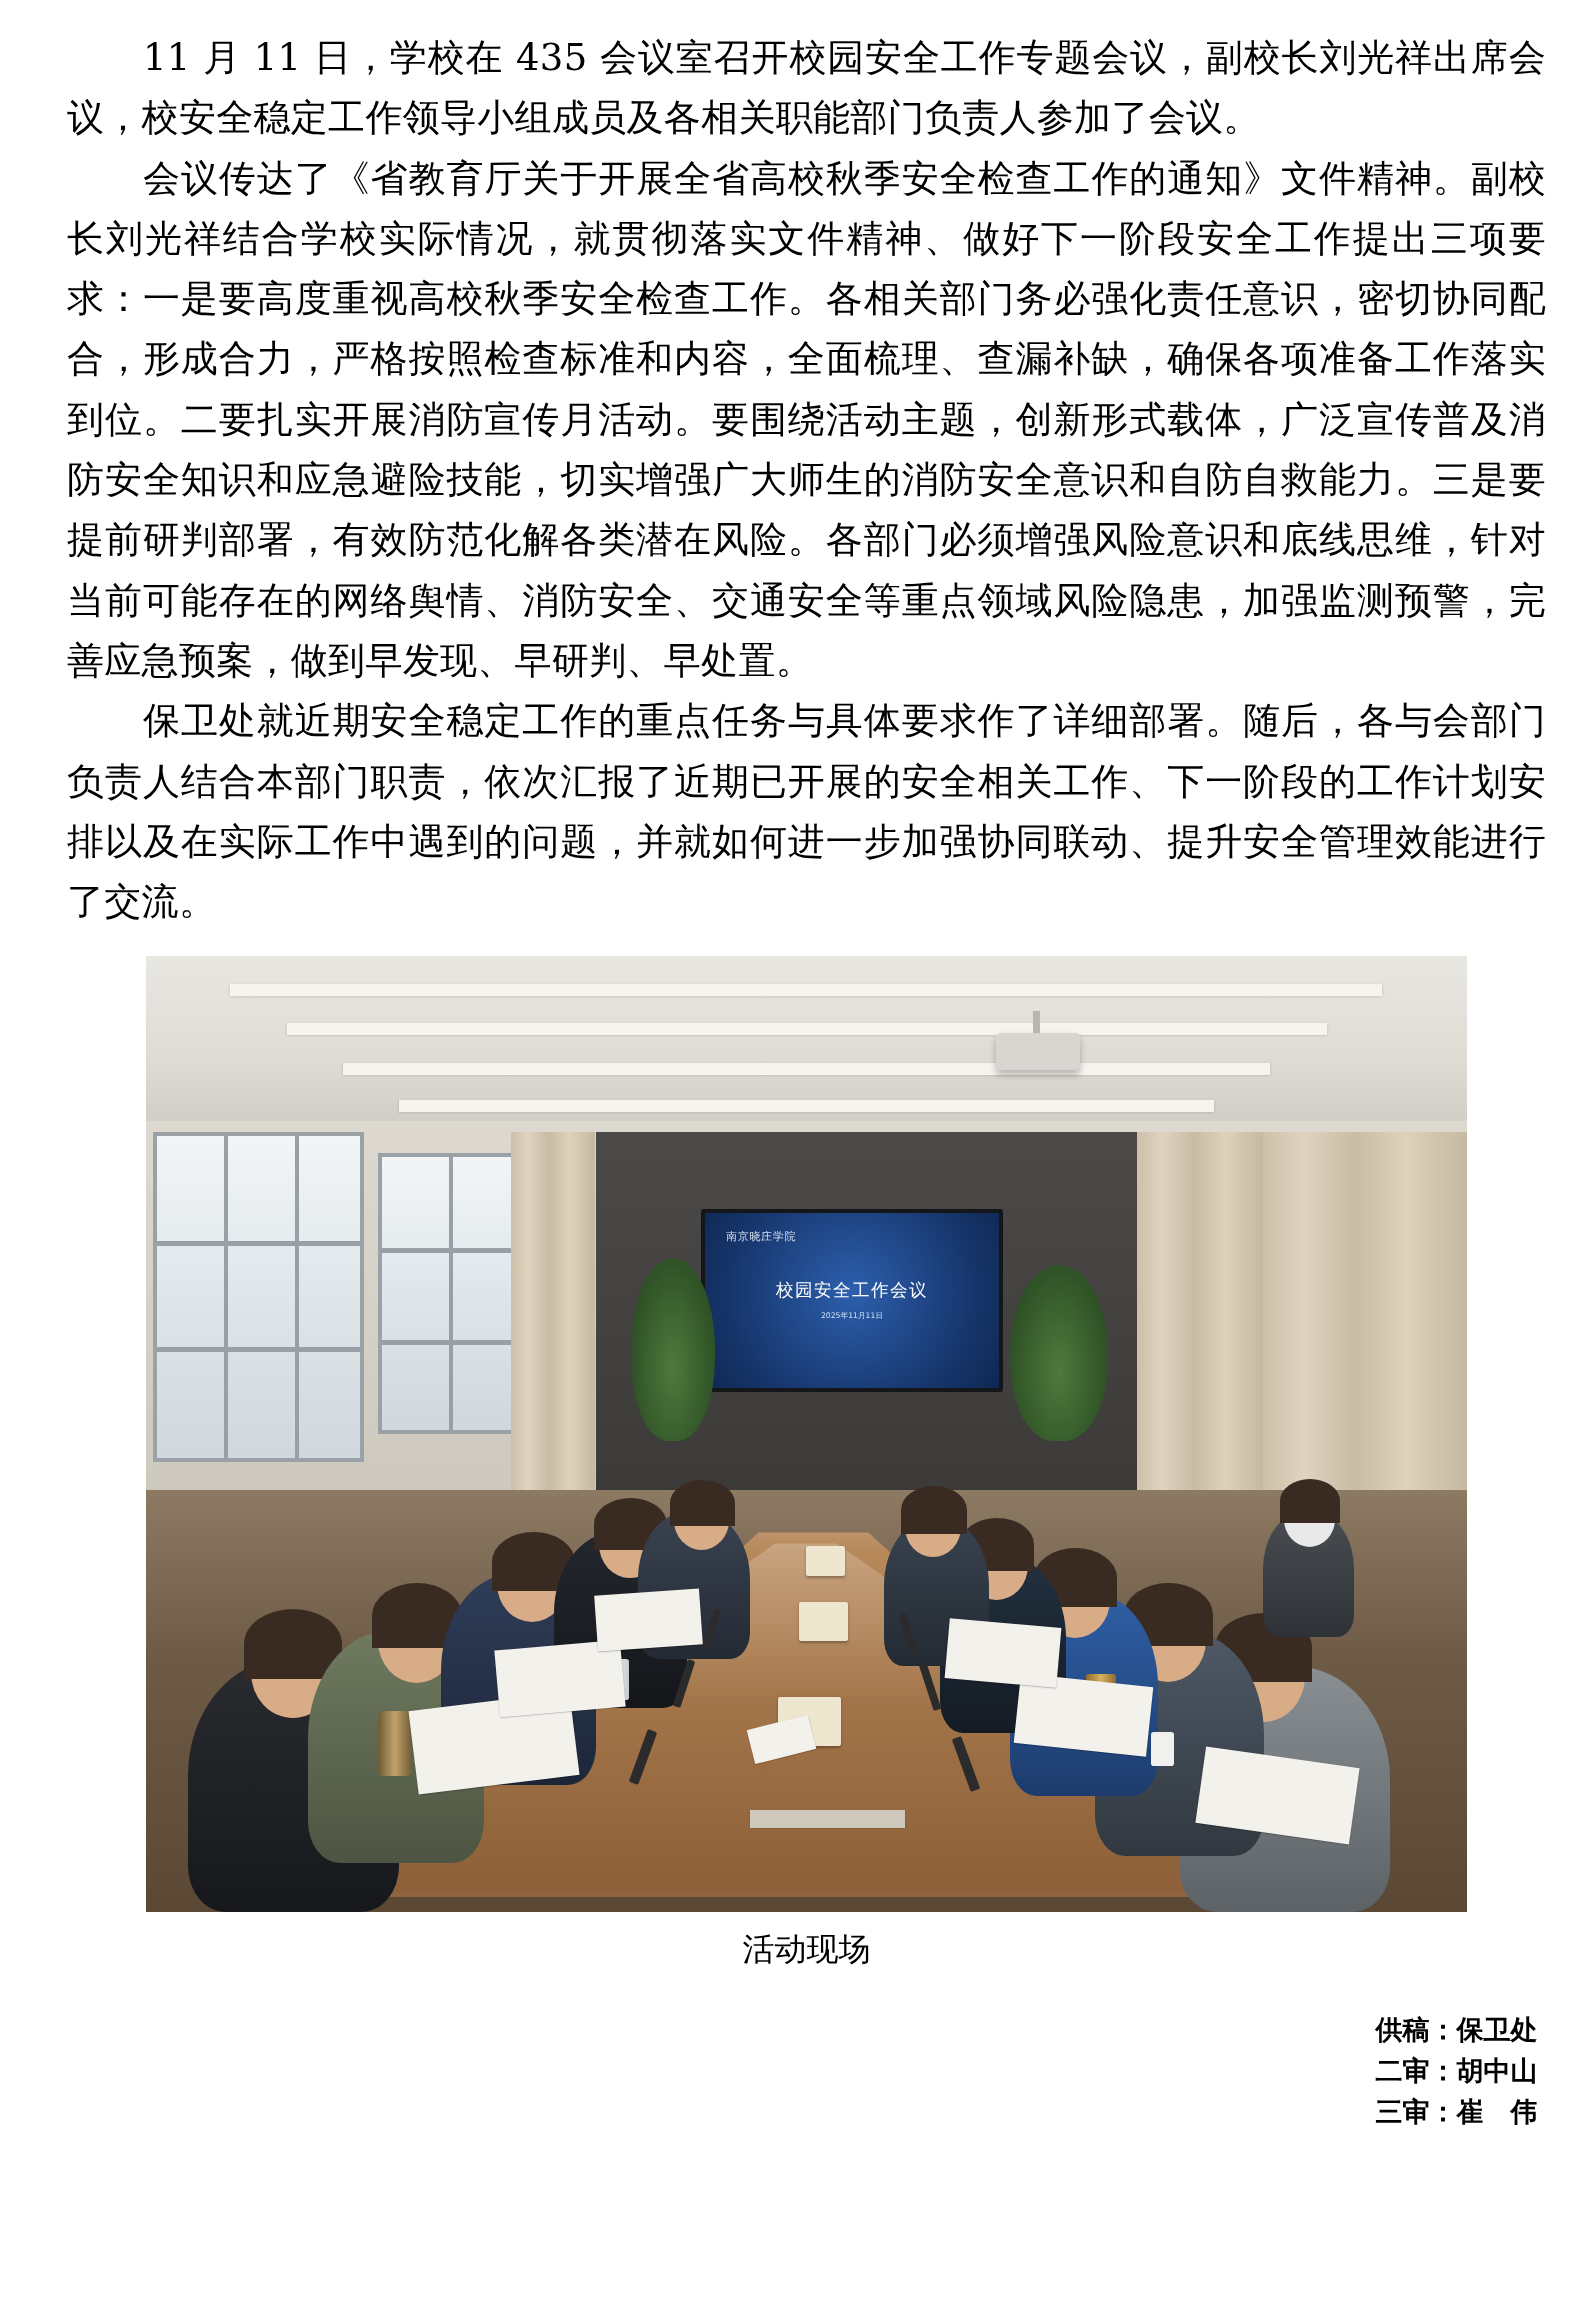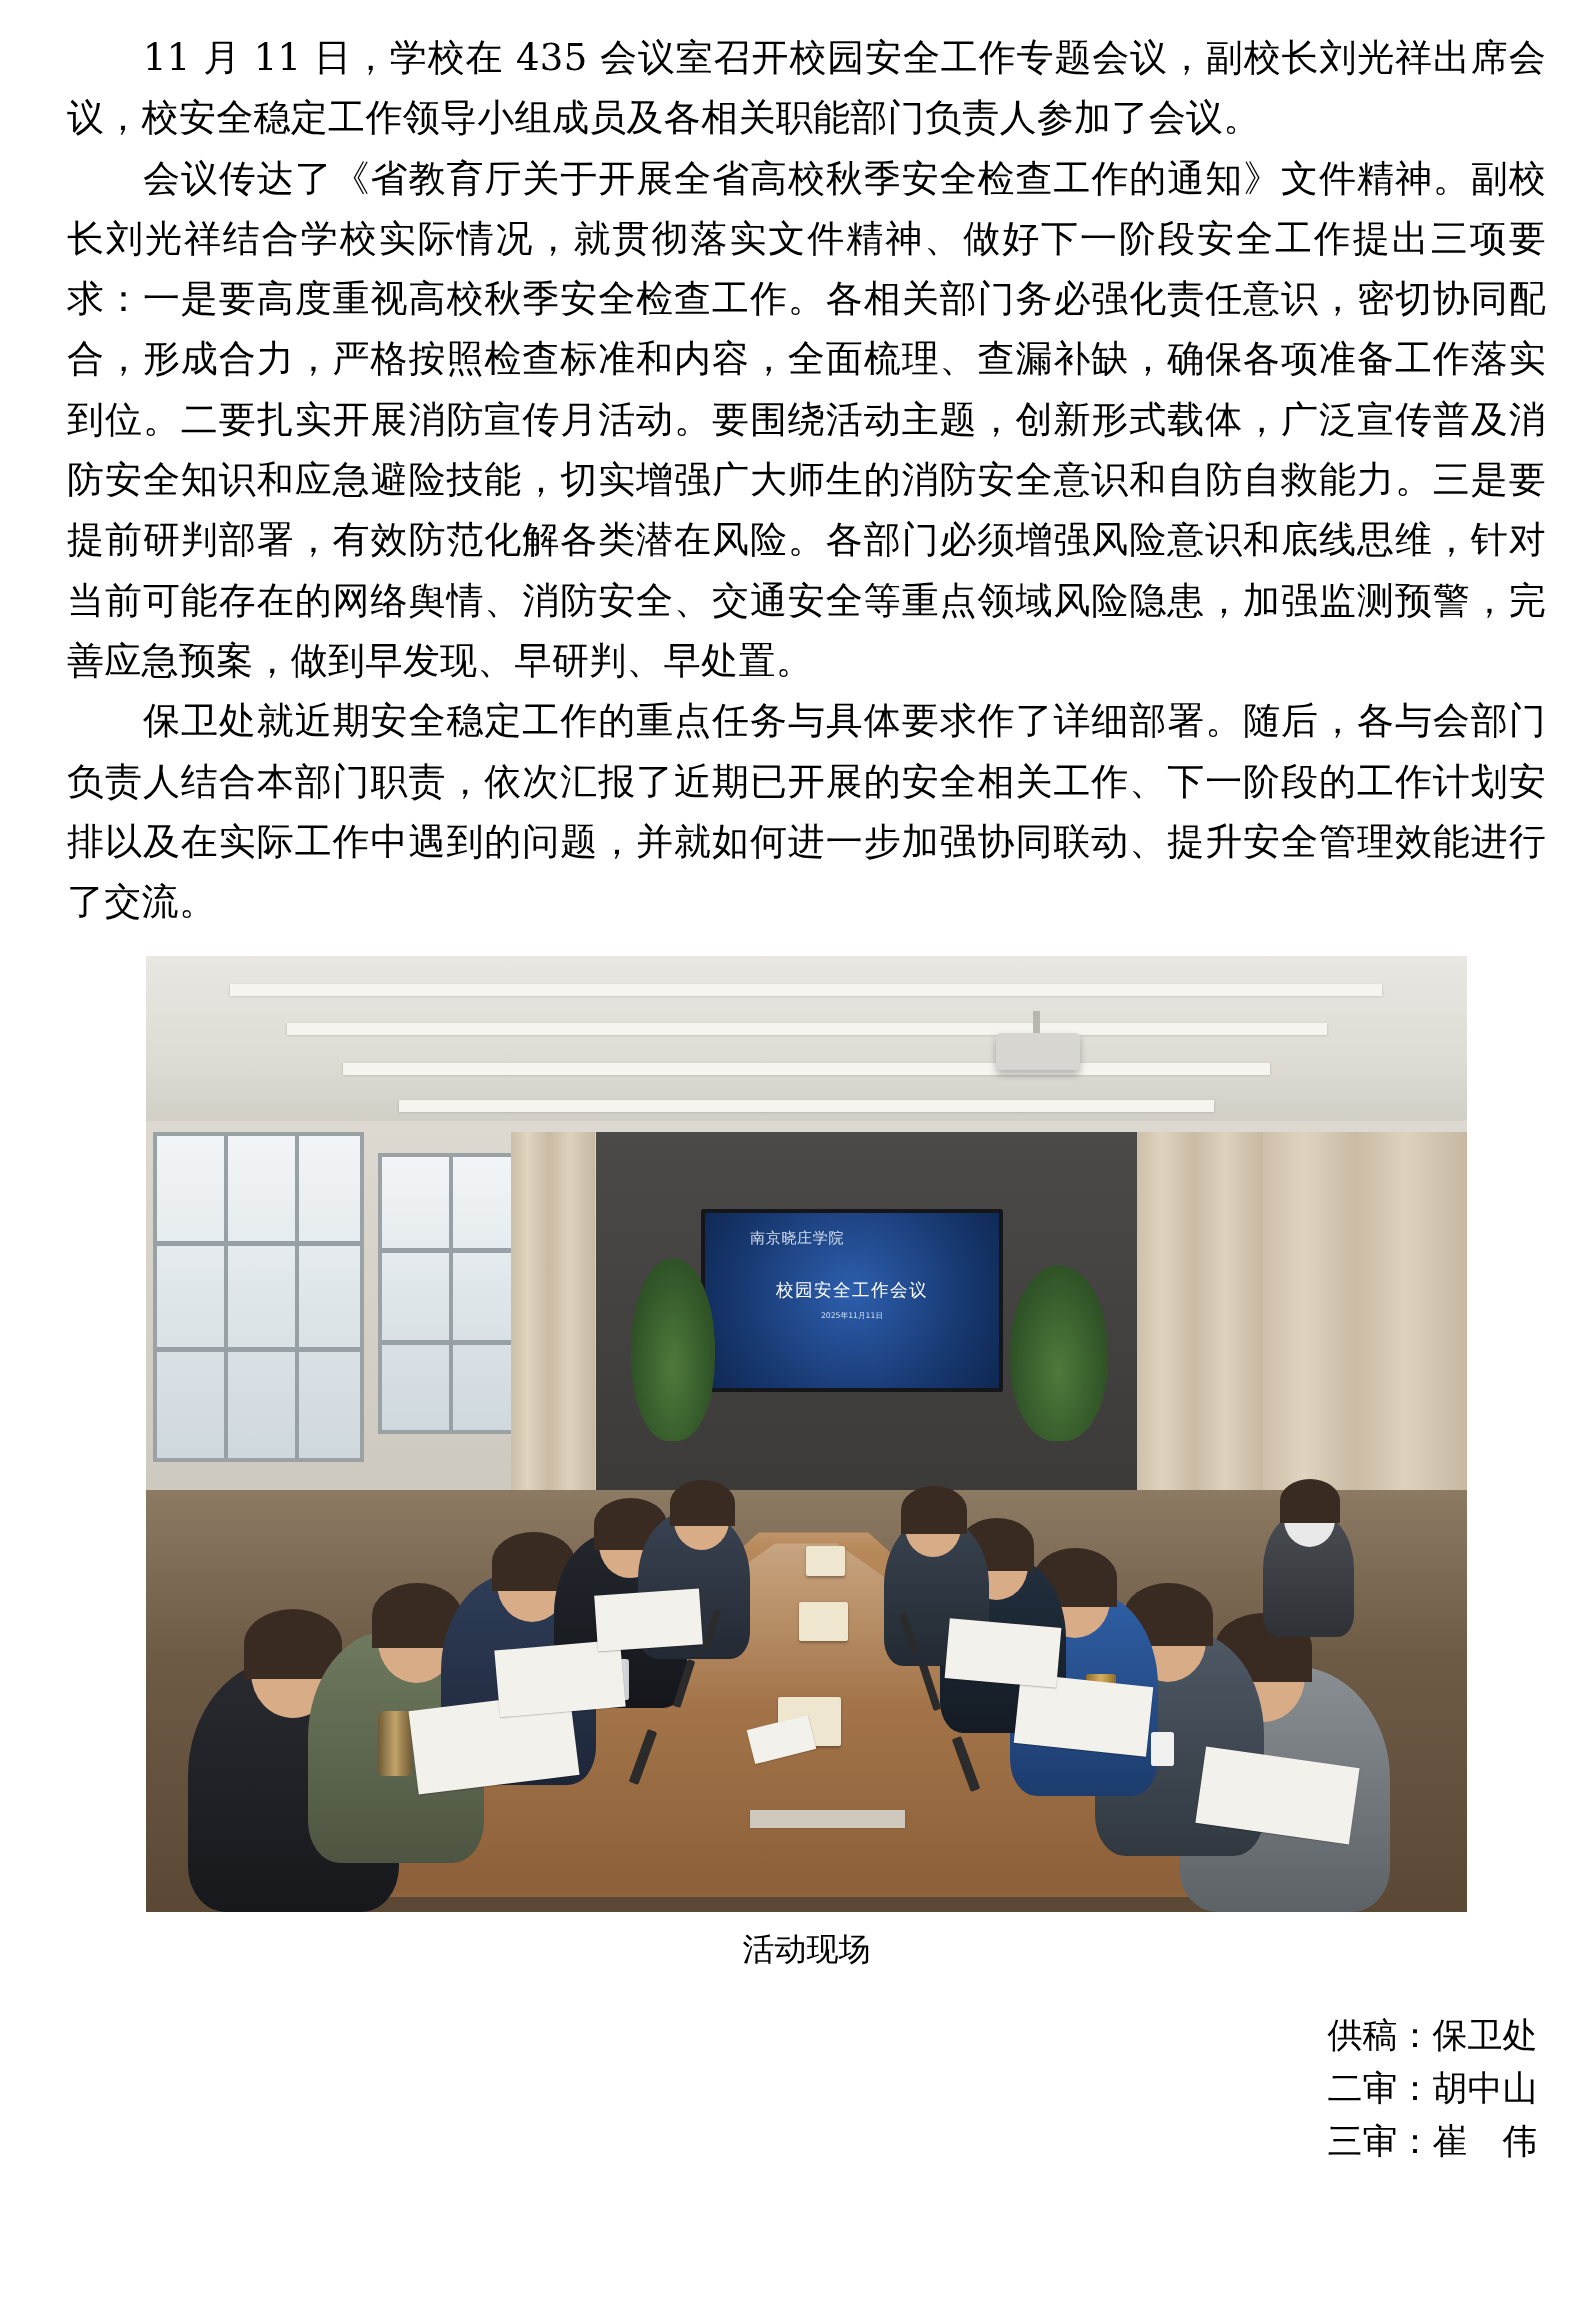--- a/index.html
+++ b/index.html
@@ -104,25 +104,24 @@
     left: 0; right: 0; top: 98px;
     text-align: center;
     color: #cfe0f5;
     font-size: 7.7px;
     font-family: "DejaVu Sans", "Liberation Sans", sans-serif;
   }
   .tv-logo {
     position: absolute;
     left: 21px; top: 15.5px;
     color: #e7effb;
-    font-size: 15px;
+    font-size: 11px;
     font-family: "DejaVu Sans", "Liberation Sans", sans-serif;
     letter-spacing: 0.7px;
     opacity: .9;
-    margin-left: 24px;
   }
   .ph-projector {
     position: absolute;
     left: 850px; top: 77px; width: 84px; height: 37px;
     background: #d8d6d1;
     border-radius: 4.9px;
     box-shadow: 0 4.2px 7px rgba(0,0,0,.25);
   }
   .ph-projector:before {
     content: "";
@@ -189,23 +188,24 @@
     border-radius: 2.1px;
   }
   .fig-caption {
     margin-top: 15.5px;
     font-size: 32px;
     text-align: center;
   }
   .signoff {
     margin-top: 37px;
     text-align: right;
-    font-size: 35px;
+    font-size: 27px;
     line-height: 1.52;
     padding-right: 8.4px;
+    font-weight: bold;
   }
   .signoff div { white-space: pre; }
 </style>
 </head>
 <body>
 
 <div class="page">
 
   <div class="body-text">
     <p>11 月 11 日，学校在 435 会议室召开校园安全工作专题会议，副校长刘光祥出席会议，校安全稳定工作领导小组成员及各相关职能部门负责人参加了会议。</p>

